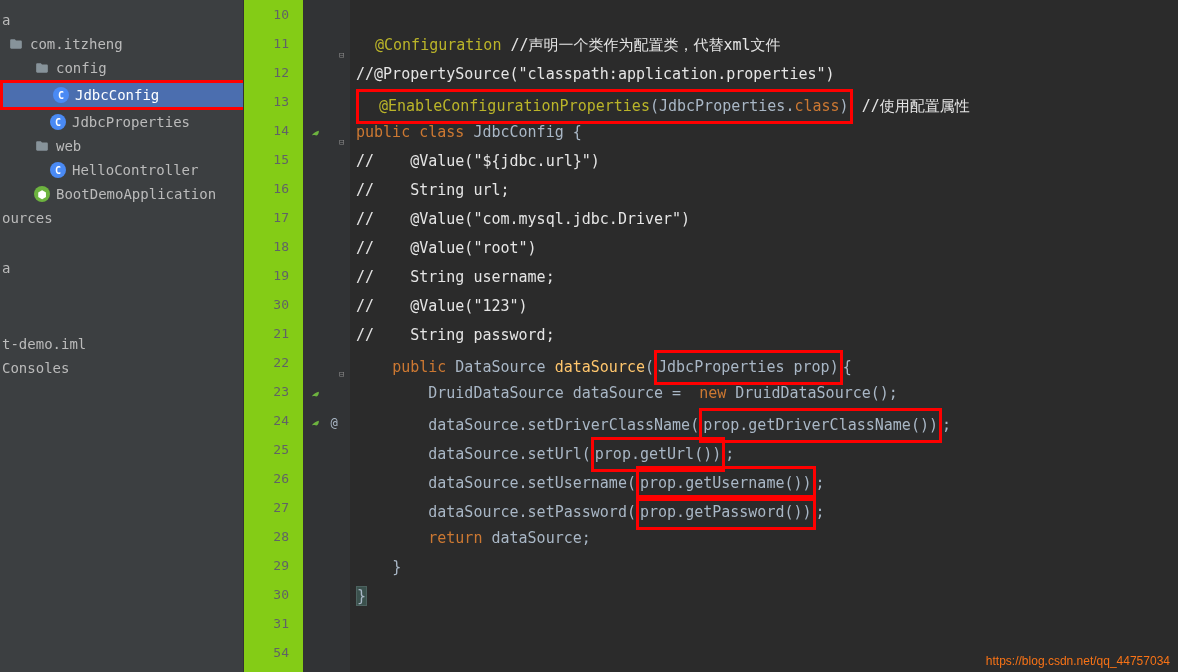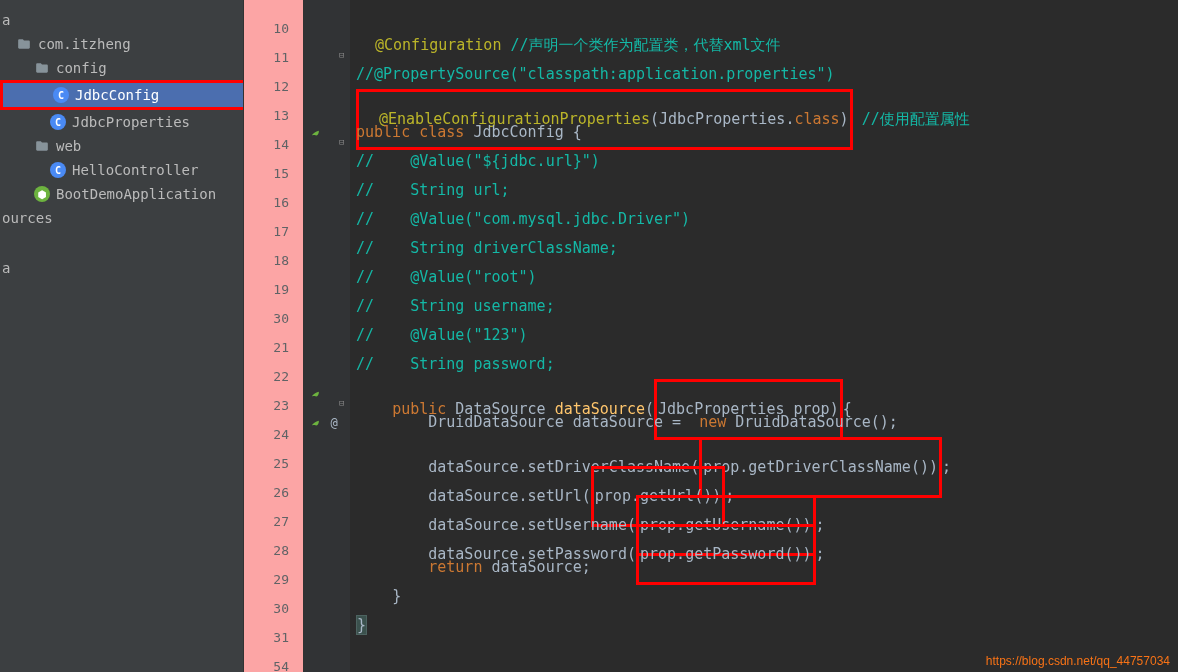--- a/index.html
+++ b/index.html
@@ -42,34 +42,34 @@
   margin-right: 6px;
   font-size: 10px;
   font-weight: bold;
   flex-shrink: 0;
 }
 .icon-class { background: #4a8af4; color: #fff; }
 .icon-folder { background: none; }
 .icon-folder svg { fill: #87939a; }
 .icon-spring { background: #6db33f; color: #fff; font-size: 9px; }
 .indent-0 { padding-left: 2px; }
-.indent-1 { padding-left: 16px; }
+.indent-1 { padding-left: 8px; }
 .indent-2 { padding-left: 34px; }
 .indent-3 { padding-left: 50px; }
 
 .editor {
   flex: 1;
   background: #2b2b2b;
   display: flex;
   position: relative;
 }
 .gutter {
-  background: #fca5a5;
+  background: #84cc16;
   width: 60px;
-  padding-top: 14px;
+  padding-top: 0;
   text-align: right;
   color: #606366;
   border-right: 1px solid #323232;
 }
 .gutter-line {
   height: 29px;
   line-height: 29px;
   padding-right: 14px;
   font-size: 13px;
 }
@@ -113,28 +113,28 @@
   position: absolute;
   left: -11px;
   top: 50%;
   transform: translateY(-50%);
   width: 10px;
   height: 10px;
   color: #888;
   font-size: 9px;
 }
 .tok-annotation { color: #bbb529; margin-left: 19px; }
-.tok-comment { color: #14b8a6; }
+.tok-comment { color: #e5e5e5; }
 .tok-keyword { color: #cc7832; }
 .tok-method { color: #ffc66d; }
 .tok-ident { color: #a9b7c6; }
 .tok-punct { color: #a9b7c6; }
 .tok-paren { color: #a9b7c6; }
 .hl-brace { background: #3b514d; border: 1px solid #4d6360; }
-.redbox2 { border: 3px solid #ff0000; display: inline-block; line-height: 23px; padding: 16px 1px; }
+.redbox2 { border: 3px solid #ff0000; display: inline-block; line-height: 23px; padding: 3px 1px; }
 
 .watermark {
   position: absolute;
   bottom: 4px;
   right: 8px;
   color: #f97316;
   font-size: 12px;
   font-family: Arial, sans-serif;
 }
 </style>
@@ -189,20 +189,26 @@
     </div>
     <div class="tree-item indent-0">
       <span>ources</span>
     </div>
     <div style="height: 26px;"></div>
     <div class="tree-item indent-0">
       <span>a</span>
     </div>
     <div style="height: 26px;"></div>
     <div style="height: 26px;"></div>
+    <div class="tree-item indent-0">
+      <span>t-demo.iml</span>
+    </div>
+    <div class="tree-item indent-0">
+      <span> Consoles</span>
+    </div>
   </div>
 
 <div class="editor">
   <div class="gutter" id="gutter">
       <div class="gutter-line">10</div>
       <div class="gutter-line">11</div>
       <div class="gutter-line">12</div>
       <div class="gutter-line">13</div>
       <div class="gutter-line">14</div>
       <div class="gutter-line">15</div>
@@ -270,21 +276,20 @@
     </div>
   <div class="code-area" id="code">
       <div class="code-line"></div>
       <div class="code-line"><span class="fold-glyph">⊟</span><span class="tok-annotation">@Configuration</span><span class="tok-ident"> </span><span class="tok-comment">//声明一个类作为配置类，代替xml文件</span></div>
       <div class="code-line"><span class="tok-comment">//@PropertySource("classpath:application.properties")</span></div>
       <div class="code-line"><span class="redbox2"><span class="tok-annotation">@EnableConfigurationProperties</span><span class="tok-punct">(</span><span class="tok-ident">JdbcProperties</span><span class="tok-punct">.</span><span class="tok-keyword">class</span><span class="tok-punct">)</span></span><span class="tok-ident"> </span><span class="tok-comment">//使用配置属性</span></div>
       <div class="code-line"><span class="fold-glyph">⊟</span><span class="tok-keyword">public class </span><span class="tok-ident">JdbcConfig </span><span class="tok-punct">{</span></div>
       <div class="code-line"><span class="tok-comment">//    @Value("${jdbc.url}")</span></div>
       <div class="code-line"><span class="tok-comment">//    String url;</span></div>
       <div class="code-line"><span class="tok-comment">//    @Value("com.mysql.jdbc.Driver")</span></div>
-      <div class="code-line"><span class="tok-comment">//    String driverClassName;</span></div>
       <div class="code-line"><span class="tok-comment">//    @Value("root")</span></div>
       <div class="code-line"><span class="tok-comment">//    String username;</span></div>
       <div class="code-line"><span class="tok-comment">//    @Value("123")</span></div>
       <div class="code-line"><span class="tok-comment">//    String password;</span></div>
       <div class="code-line"><span class="fold-glyph">⊟</span><span class="tok-ident">    </span><span class="tok-keyword">public </span><span class="tok-ident">DataSource </span><span class="tok-method">dataSource</span><span class="tok-punct">(</span><span class="redbox2"><span class="tok-ident">JdbcProperties prop</span><span class="tok-punct">)</span></span><span class="tok-punct">{</span></div>
       <div class="code-line"><span class="tok-ident">        </span><span class="tok-ident">DruidDataSource dataSource</span><span class="tok-ident"> =  </span><span class="tok-keyword">new </span><span class="tok-ident">DruidDataSource</span><span class="tok-punct">();</span></div>
       <div class="code-line"><span class="tok-ident">        </span><span class="tok-ident">dataSource</span><span class="tok-punct">.</span><span class="tok-ident">setDriverClassName</span><span class="tok-punct">(</span><span class="redbox2"><span class="tok-ident">prop</span><span class="tok-punct">.</span><span class="tok-ident">getDriverClassName</span><span class="tok-paren">()</span><span class="tok-punct">)</span></span><span class="tok-punct">;</span></div>
       <div class="code-line"><span class="tok-ident">        </span><span class="tok-ident">dataSource</span><span class="tok-punct">.</span><span class="tok-ident">setUrl</span><span class="tok-punct">(</span><span class="redbox2"><span class="tok-ident">prop</span><span class="tok-punct">.</span><span class="tok-ident">getUrl</span><span class="tok-paren">()</span><span class="tok-punct">)</span></span><span class="tok-punct">;</span></div>
       <div class="code-line"><span class="tok-ident">        </span><span class="tok-ident">dataSource</span><span class="tok-punct">.</span><span class="tok-ident">setUsername</span><span class="tok-punct">(</span><span class="redbox2"><span class="tok-ident">prop</span><span class="tok-punct">.</span><span class="tok-ident">getUsername</span><span class="tok-paren">()</span><span class="tok-punct">)</span></span><span class="tok-punct">;</span></div>
       <div class="code-line"><span class="tok-ident">        </span><span class="tok-ident">dataSource</span><span class="tok-punct">.</span><span class="tok-ident">setPassword</span><span class="tok-punct">(</span><span class="redbox2"><span class="tok-ident">prop</span><span class="tok-punct">.</span><span class="tok-ident">getPassword</span><span class="tok-paren">()</span><span class="tok-punct">)</span></span><span class="tok-punct">;</span></div>

